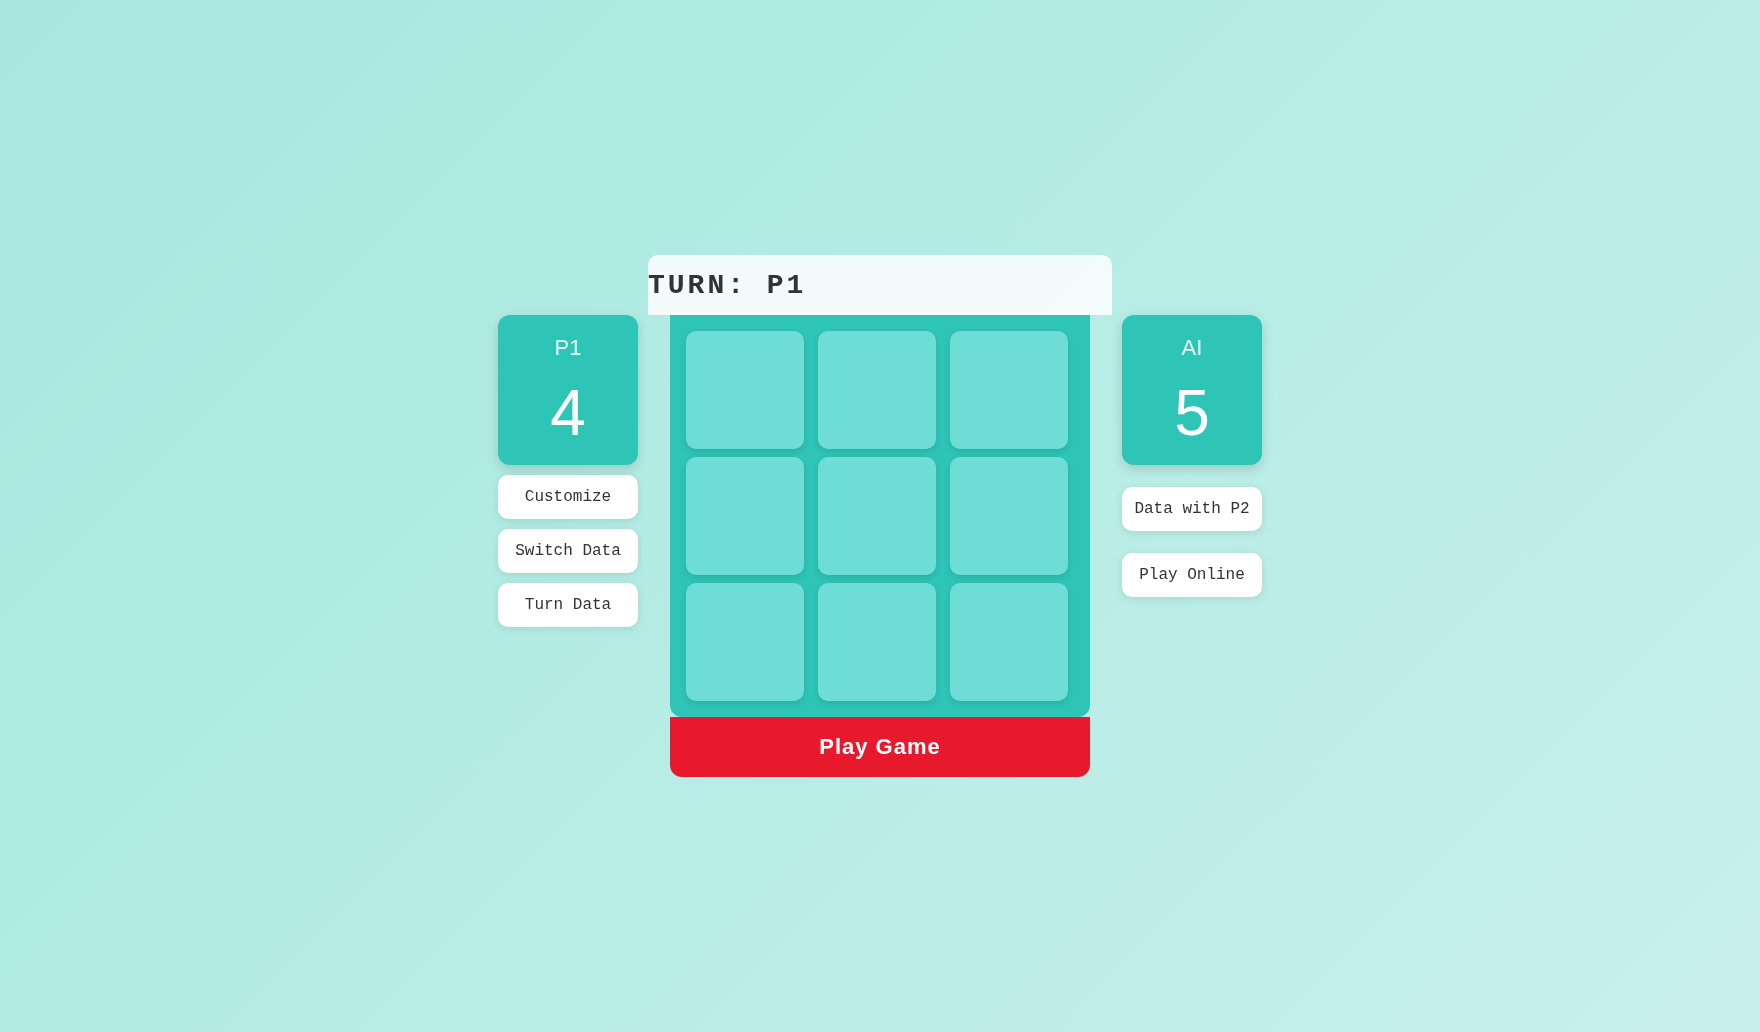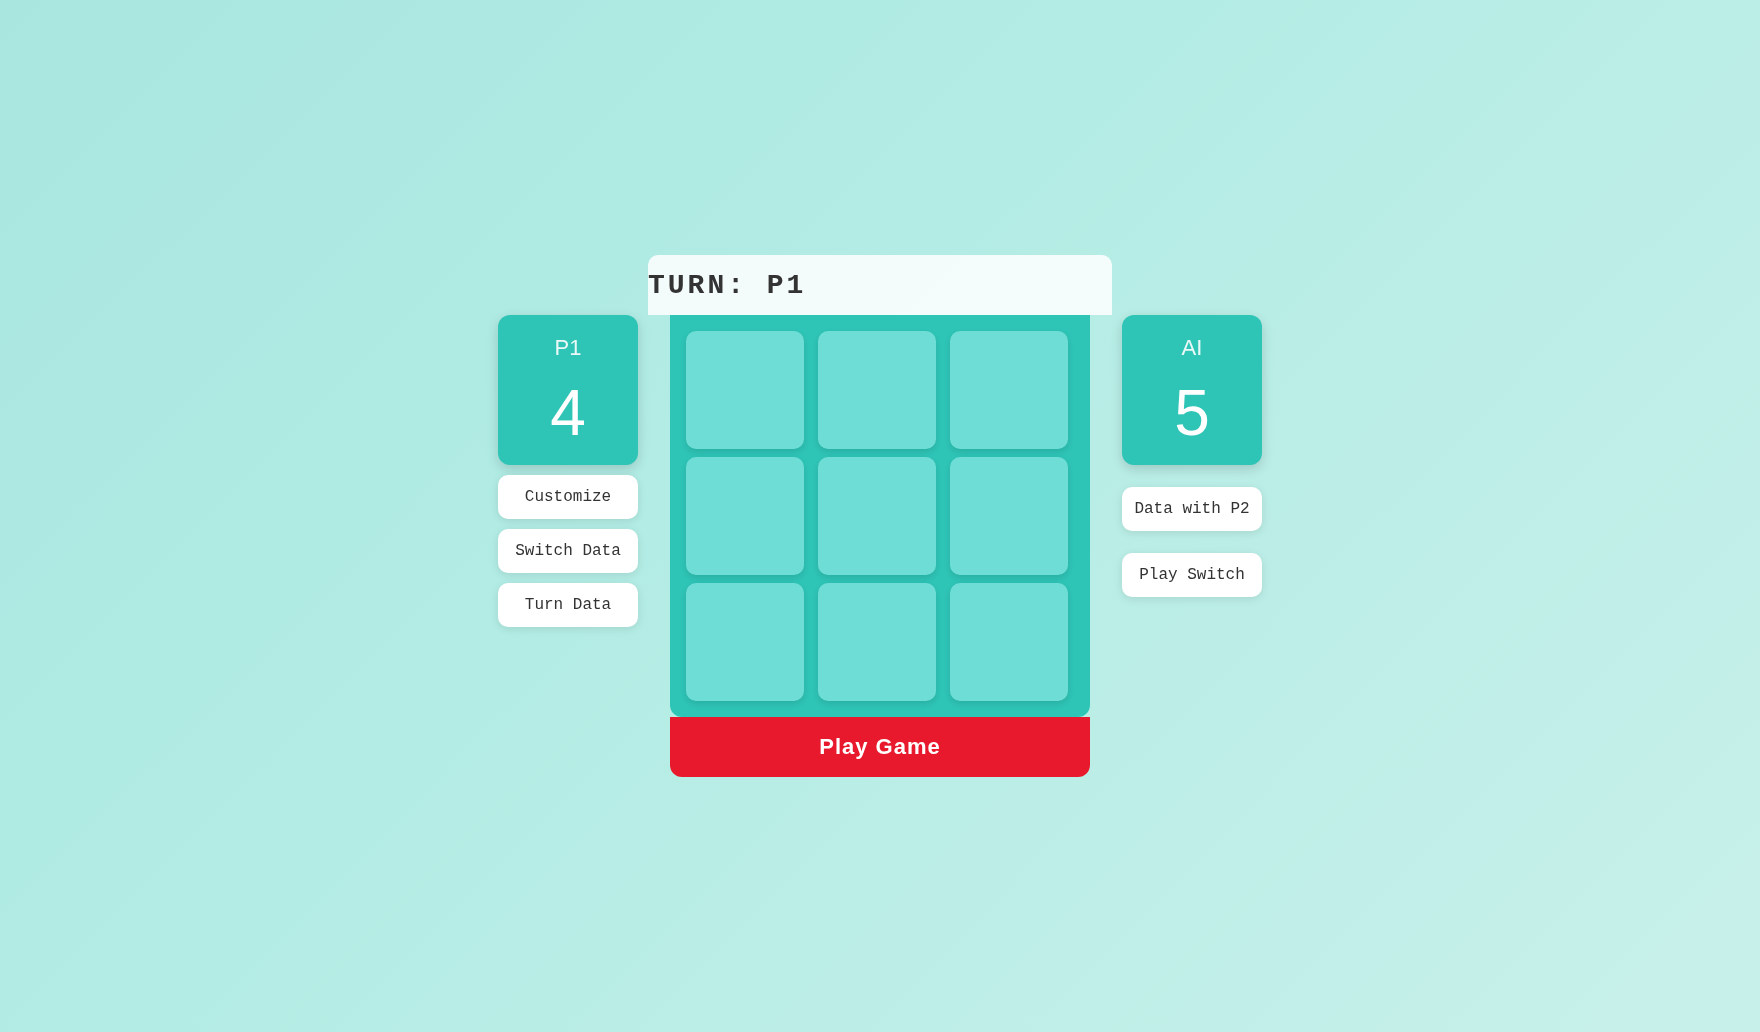--- a/index.html
+++ b/index.html
@@ -179,16 +179,16 @@
     </div>
     <button class="reset-game-btn">Play Game</button>
   </div>
 
   <div class="right-panel">
     <div class="score-card">
       <span class="player-label">AI</span>
       <span class="score-number">5</span>
     </div>
     <button class="side-button">Data with P2</button>
-    <button class="side-button">Play Switch</button>
+    <button class="side-button">Play Online</button>
   </div>
 
 </div>
 
 </body></html>

